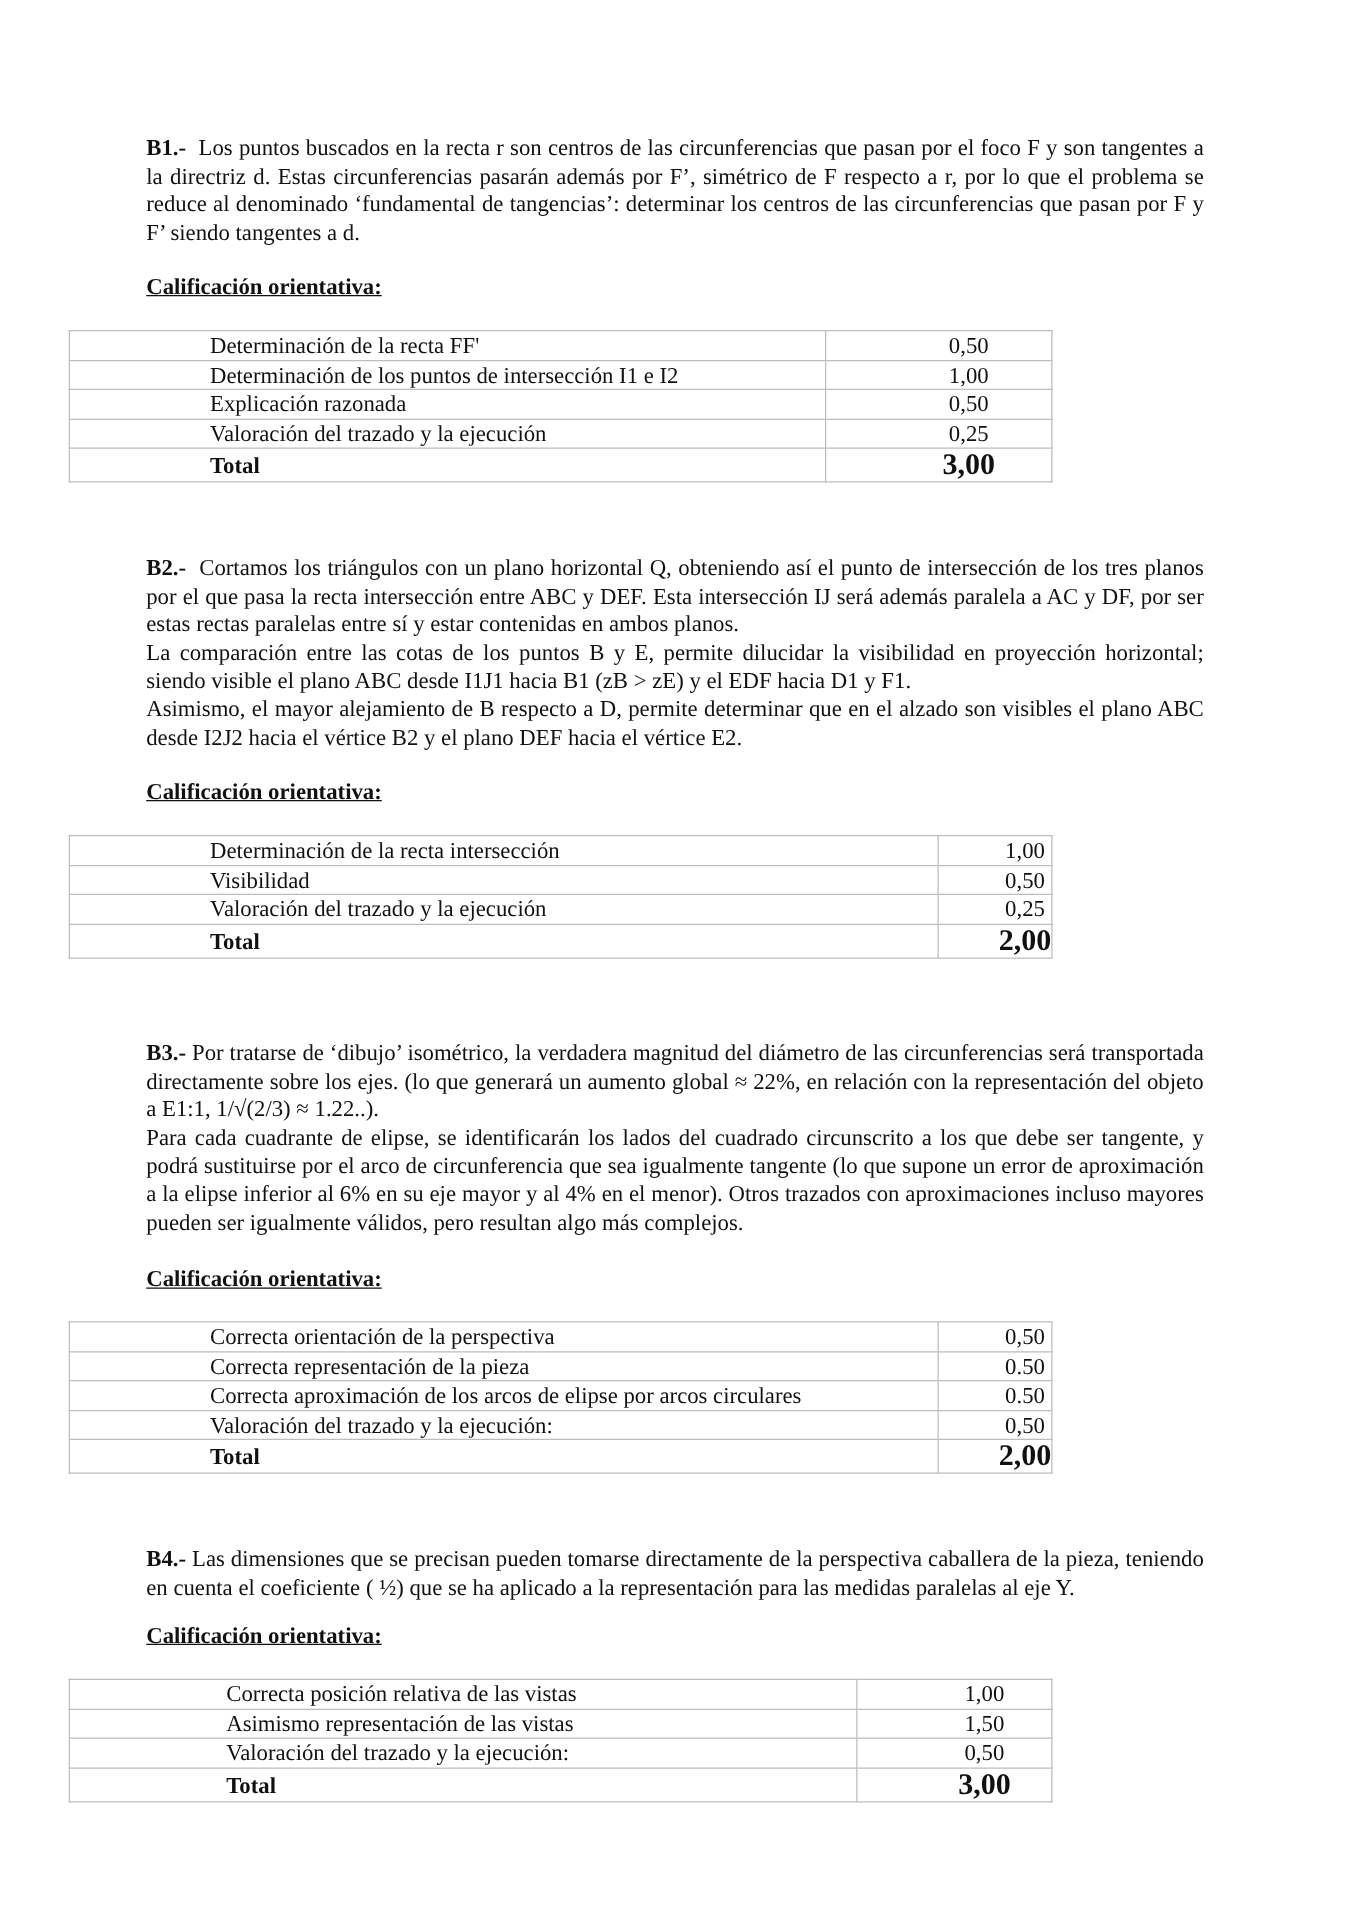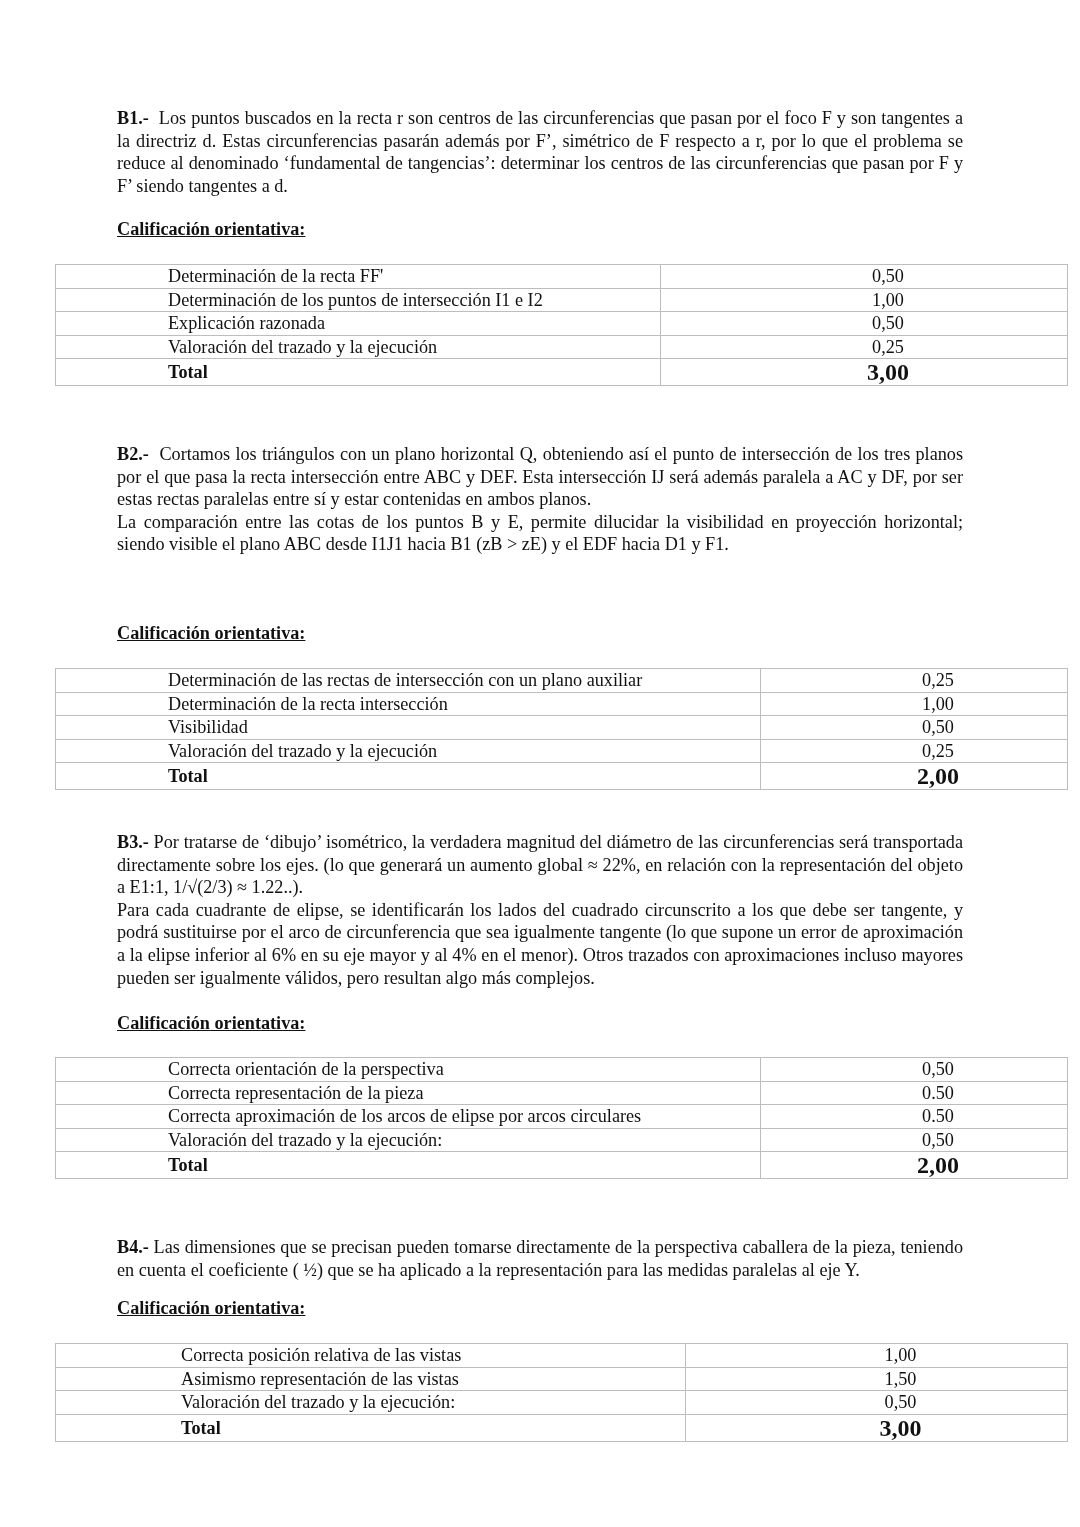--- a/index.html
+++ b/index.html
@@ -13,21 +13,21 @@
     font-size: 18.2px; line-height: 22.6px; text-align: justify;
     margin: 0;
   }
   .para b { font-weight: bold; }
   .heading {
     position: absolute; left: 117px;
     font-size: 18.2px; font-weight: bold; text-decoration: underline;
     margin: 0;
   }
   table.grade {
-    position: absolute; left: 55px; width: 1013px;
+    position: absolute; left: 55px; width: 787px;
     border-collapse: collapse;
     font-size: 18.2px;
   }
   table.grade td {
     border: 1px solid #bdbdbd;
     padding: 0; height: 22.6px; line-height: 22px;
     vertical-align: middle;
   }
   table.grade td.crit { padding-left: 112px; }
   table.grade td.val { text-align: center; padding-left: 48px; }
@@ -66,34 +66,31 @@
   <tr class="total">
         <td class="crit">Total</td>
         <td class="val">3,00</td>
       </tr>
 </tbody>
   </table>
 
 <div class="para" style="top:443px;">
   <div><b>B2.-</b>&nbsp; <span>Cortamos los triángulos con un plano horizontal Q, obteniendo así el punto de intersección de los tres planos por el que pasa la recta intersección entre ABC y DEF. Esta intersección IJ será además paralela a AC y DF, por ser estas rectas paralelas entre sí y estar contenidas en ambos planos.</span></div>
   <div>La comparación entre las cotas de los puntos B y E, permite dilucidar la visibilidad en proyección horizontal; siendo visible el plano ABC desde I1J1 hacia B1 (zB &gt; zE) y el EDF hacia D1 y F1.</div>
+  <div>Asimismo, el mayor alejamiento de B respecto a D, permite determinar que en el alzado son visibles el plano ABC desde I2J2 hacia el vértice B2 y el plano DEF hacia el vértice E2.</div>
 </div>
 
 <p class="heading" style="top:623px;">Calificación orientativa:</p>
 
 <table class="grade" style="top:668px;">
   <colgroup>
       <col style="width:705px">
       <col>
     </colgroup>
   <tbody>
-      <tr>
-        <td class="crit">Determinación de las rectas de intersección con un plano auxiliar</td>
-        <td class="val">0,25</td>
-      </tr>
   <tr>
         <td class="crit">Determinación de la recta intersección</td>
         <td class="val">1,00</td>
       </tr>
   <tr>
         <td class="crit">Visibilidad</td>
         <td class="val">0,50</td>
       </tr>
   <tr>
         <td class="crit">Valoración del trazado y la ejecución</td>

